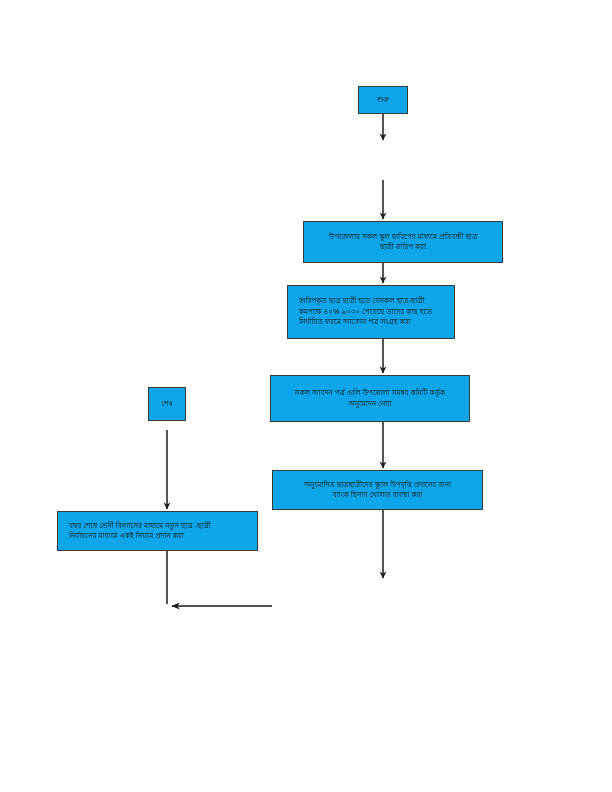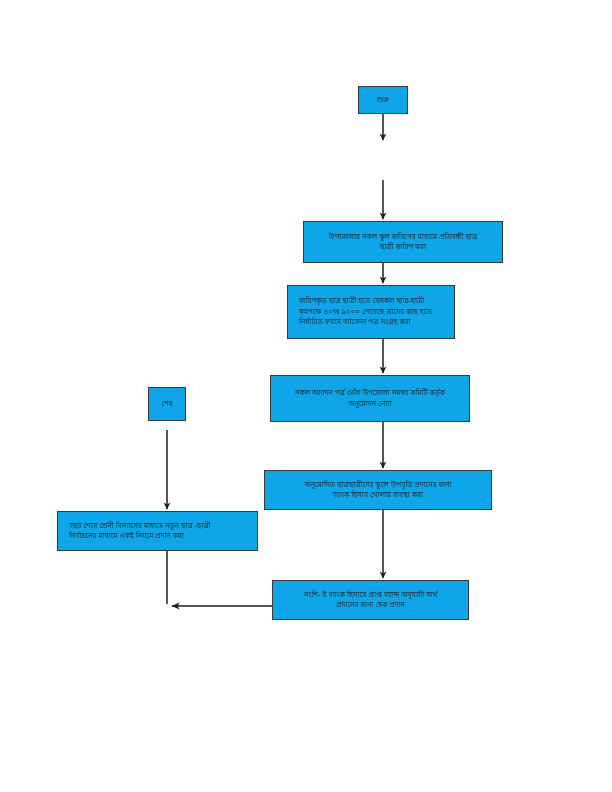--- a/index.html
+++ b/index.html
@@ -102,29 +102,25 @@
     <span class="txt" style="text-align:left; padding-left:6px;">জরিপকৃত ছাত্র ছাত্রী  হতে যেসকল ছাত্র-ছাত্রী
 কমপক্ষে ৪০% ৯০০০ পেয়েছে তাদের কাছ হতে
 নির্ধারিত  ফরমে আবেদন পত্র সংগ্রহ করা</span>
   </div>
 
   <div class="node wide" style="left:270px; top:375px; width:200px; height:47px;">
     <span class="txt">সকল আবদন পর্ত্র গুলি উপজেলা সমন্বয় কমিটি কর্তৃক
 অনুমোদন নেয়া</span>
   </div>
 
-  <div class="node wide" style="left:264px; top:470px; width:228px; height:40px;">
+  <div class="node wide" style="left:272px; top:470px; width:211px; height:40px;">
     <span class="txt">অনুমোদিত ছাত্রছাত্রীদের স্কুলে উপবৃত্তি প্রদানের জন্য
 ব্যাংক হিসাব খোলার ব্যবস্থা করা</span>
   </div>
 
-  <div class="node wide" style="left:272px; top:580px; width:197px; height:40px;">
-    <span class="txt">সংশি- ষ্ট ব্যাংক হিসাবে প্রাপ্ত বরাদ্দ অনুযায়ী অর্থ
-প্রদানের জন্য চেক প্রদান</span>
-  </div>
 
   <div class="node wide" style="left:57px; top:511px; width:201px; height:40px; justify-content:flex-start;">
     <span class="txt" style="text-align:left; padding-left:6px;">বছর শেষে শ্রেনী বিন্যাসের মাধ্যমে নতুন ছাত্র -ছাত্রী
 নির্বাচনের মাধ্যমে একই নিয়মে প্রদান করা</span>
   </div>
 
   <div class="node terminal" style="left:148px; top:387px; width:38px; height:34px;">
     <span class="txt">শেষ</span>
   </div>
 

